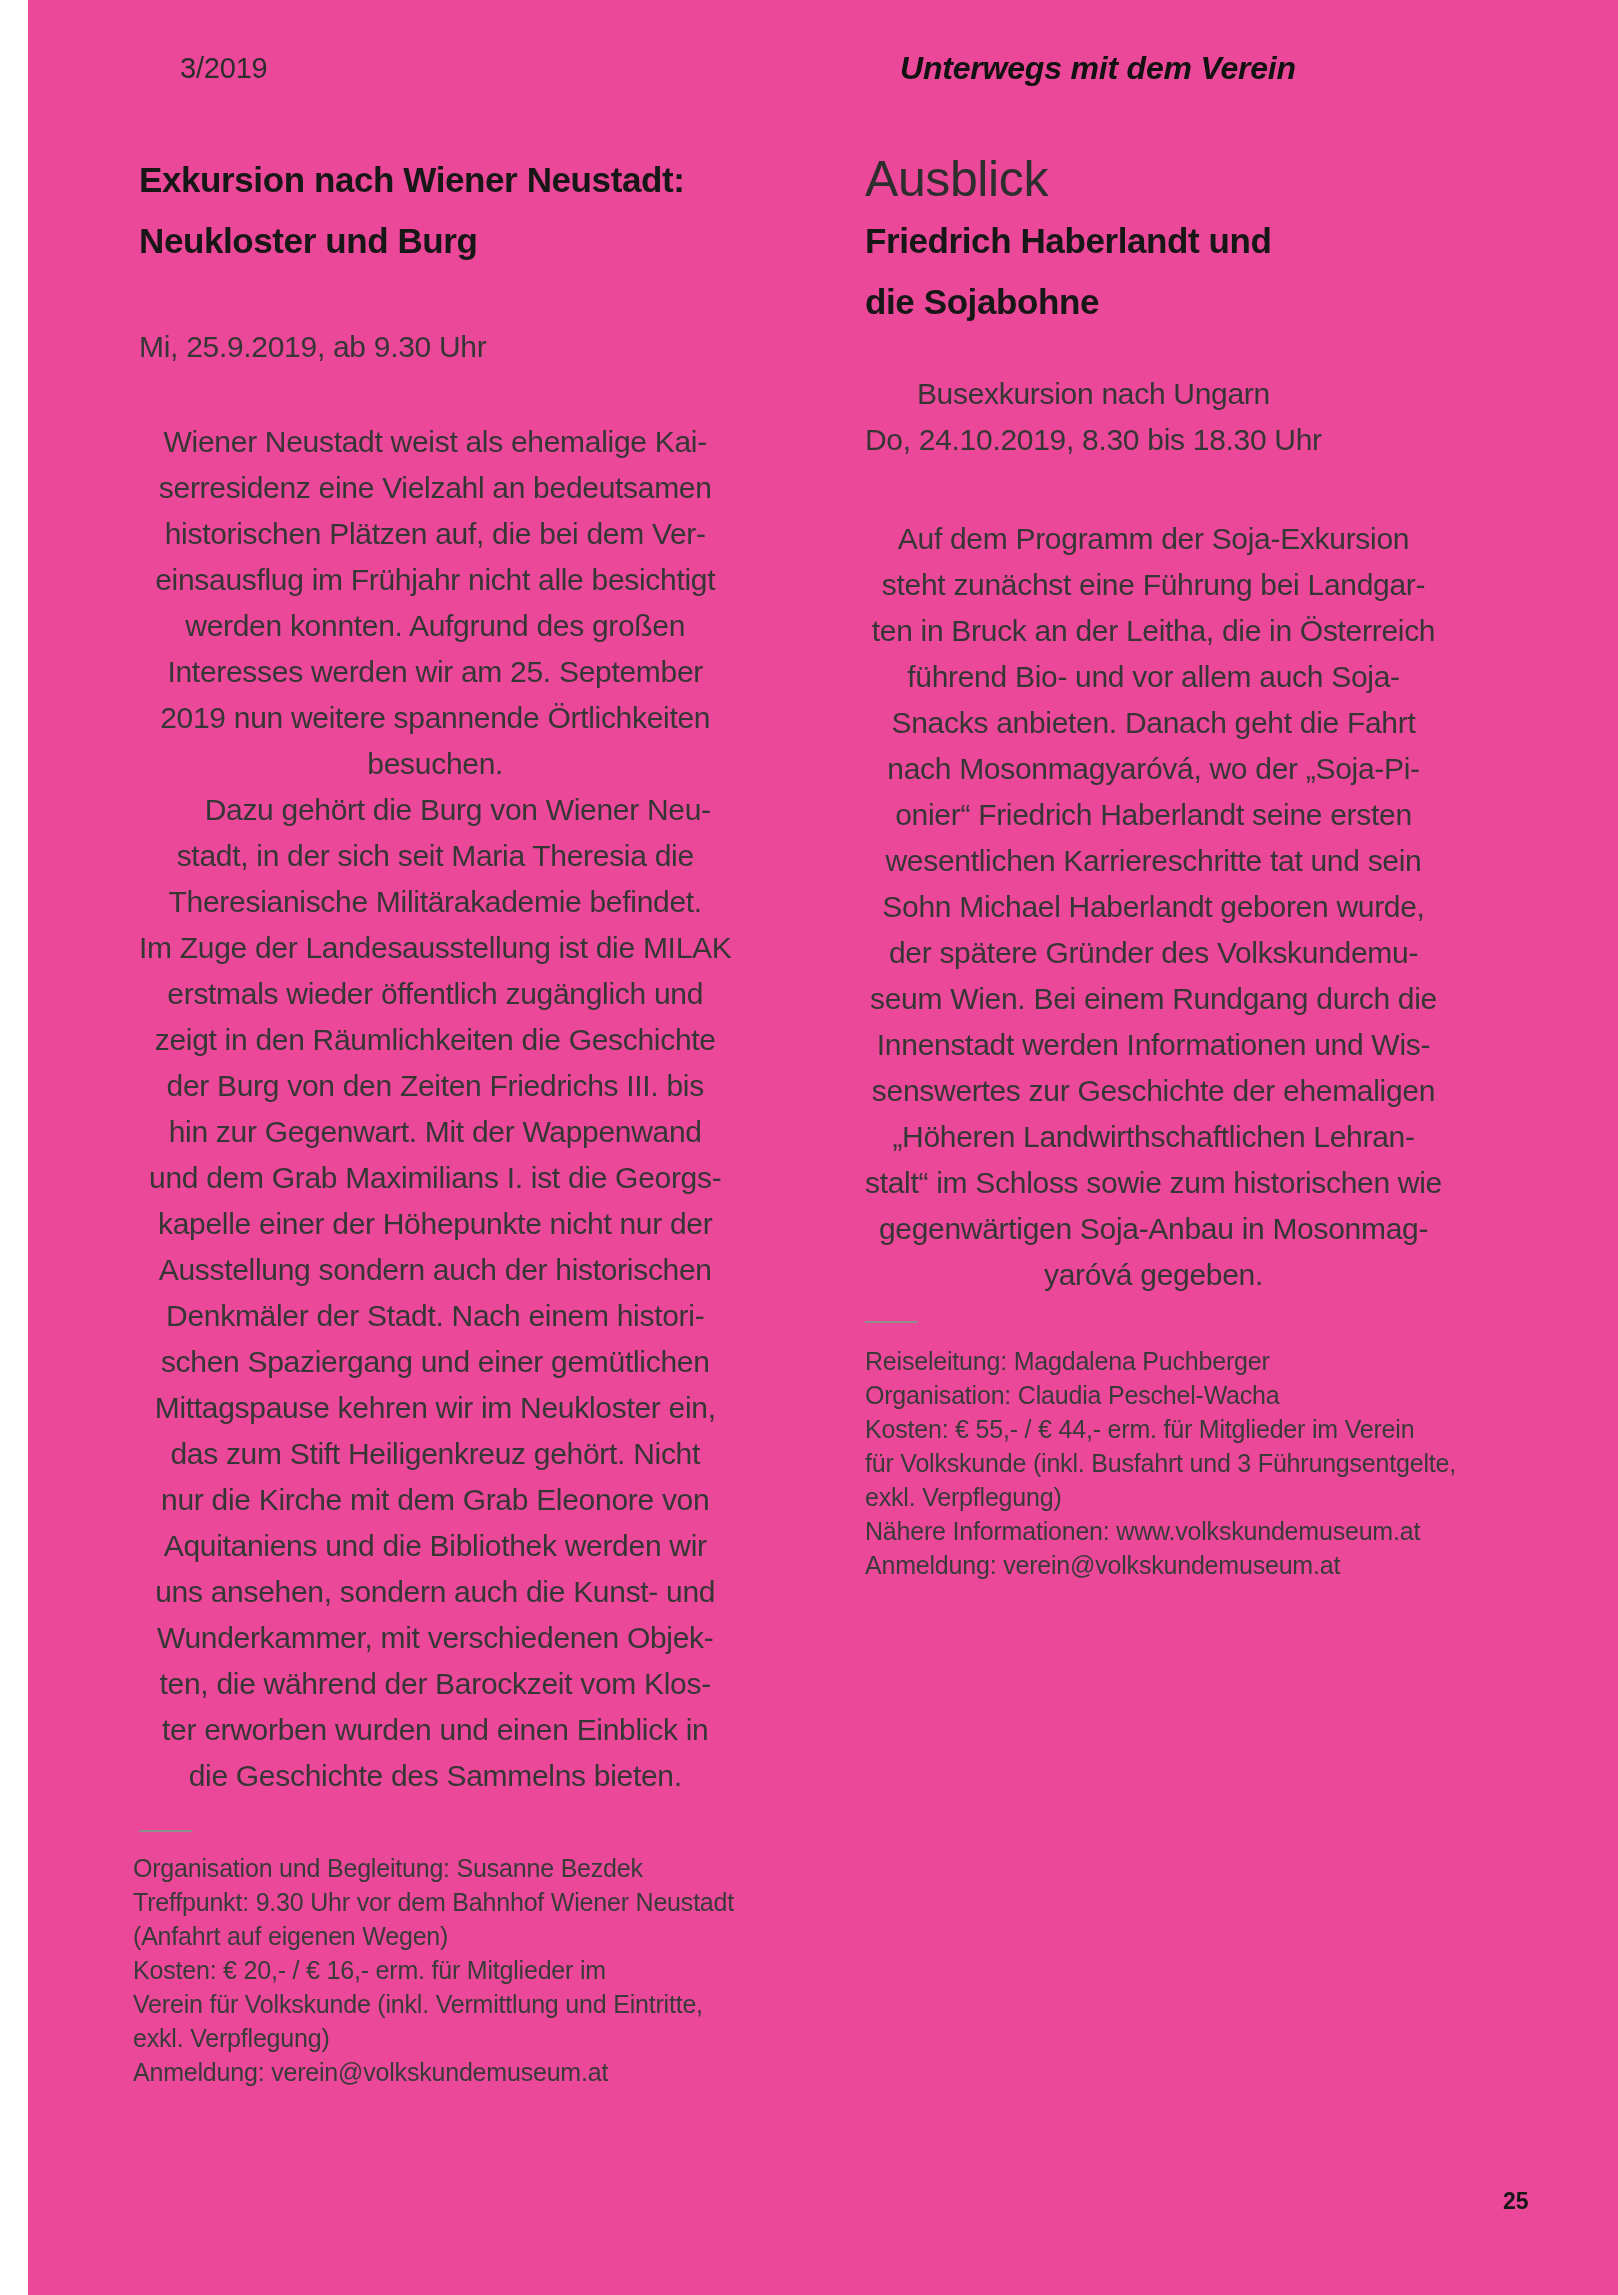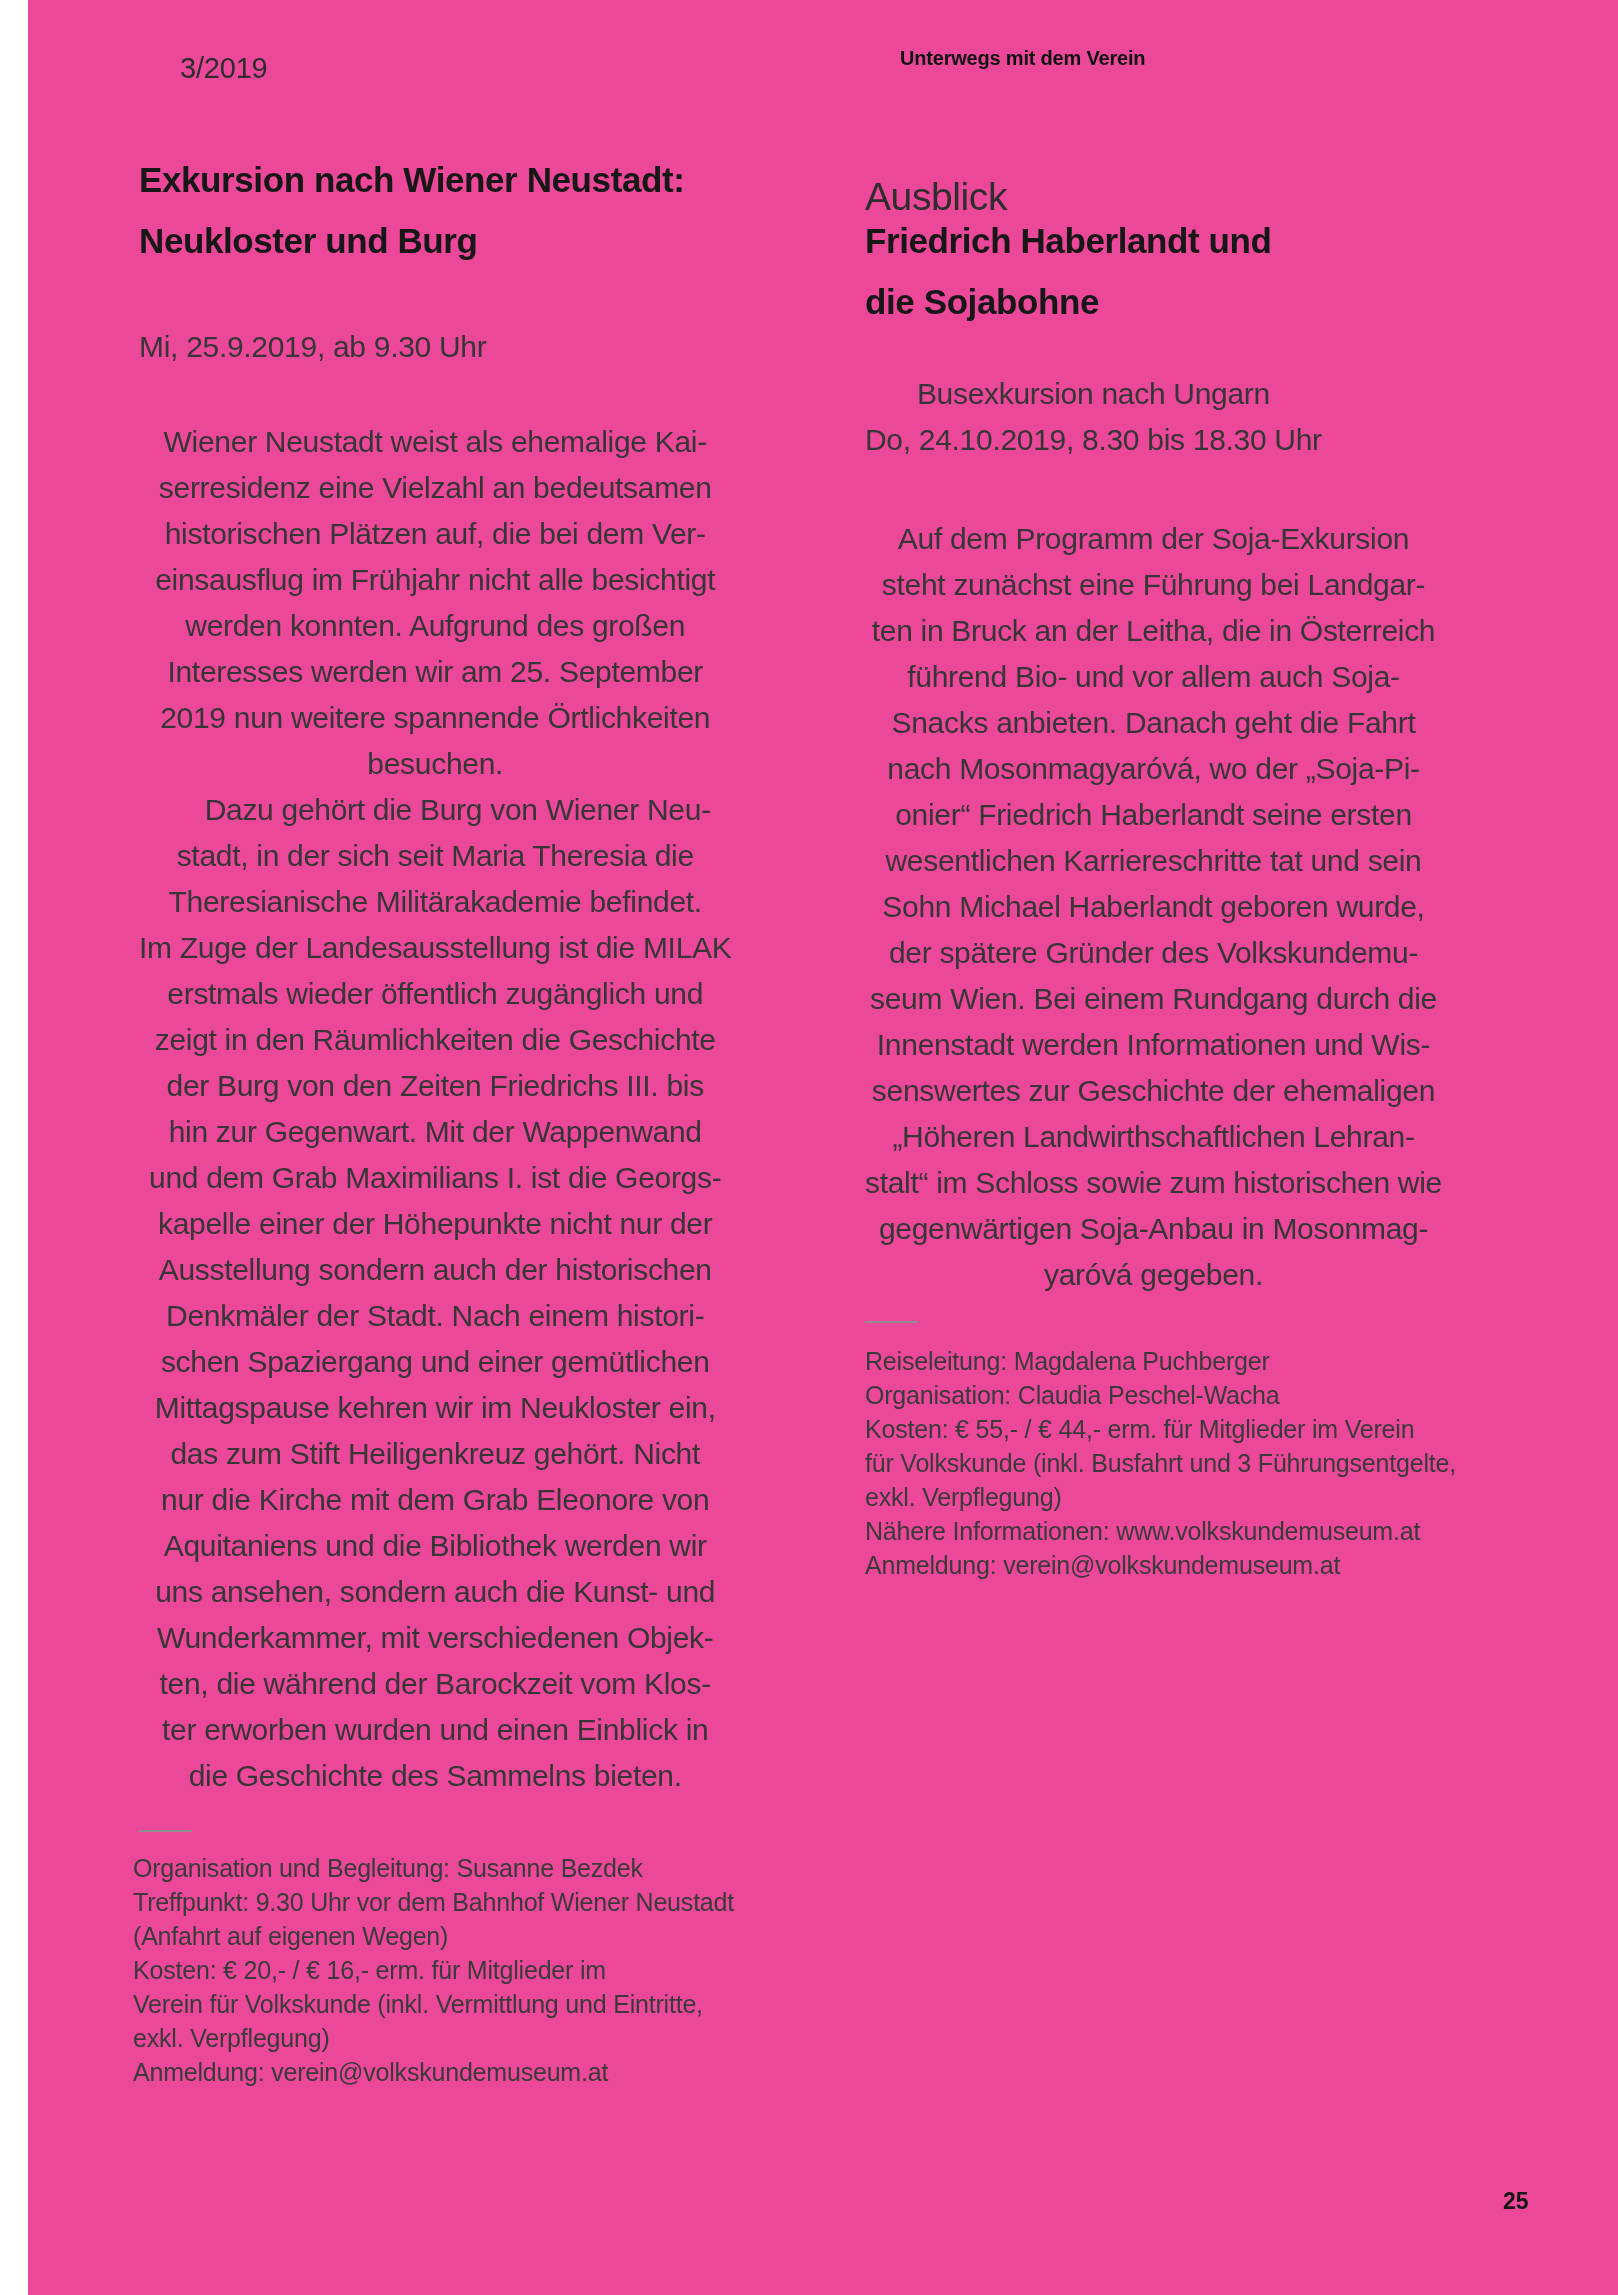--- a/index.html
+++ b/index.html
@@ -13,34 +13,34 @@
     overflow: hidden;
     margin-left: 28px;
   }
   
   .header-issue {
     position: absolute; left: 152px; top: 50px;
     font-size: 29px; line-height: 36px; color: #2d2d2d;
     letter-spacing: -0.2px; white-space: pre;
   }
   .header-section {
-    position: absolute; left: 872px; top: 40px;
-    font-size: 20px; line-height: 36px; font-weight: 700; color: #121212;
-    letter-spacing: -0.2px; white-space: pre;
+    position: absolute; left: 872px; top: 50px;
+    font-size: 32px; line-height: 36px; font-weight: 700; color: #121212;
+    letter-spacing: -0.2px; white-space: pre; font-style: italic;
   }
   
   .headline {
     position: absolute; margin: 0;
     font-size: 35px; line-height: 61px; font-weight: 700;
     letter-spacing: -0.4px; color: #171717; white-space: pre;
   }
   .headline-left { left: 111px; top: 149px; }
   .kicker {
-    position: absolute; left: 837px; top: 166px;
-    font-size: 39px; line-height: 61px; font-weight: 400;
+    position: absolute; left: 837px; top: 149px;
+    font-size: 50px; line-height: 61px; font-weight: 400;
     letter-spacing: -0.4px; color: #2e2e2e; white-space: pre;
   }
   .headline-right { left: 837px; top: 210px; }
   
   .datum {
     position: absolute; font-size: 30px; line-height: 46px;
     letter-spacing: -0.3px; color: #363636; white-space: pre;
   }
   .datum-left { left: 111px; top: 324px; }
   .datum-right { left: 837px; top: 371px; text-align: center; }

